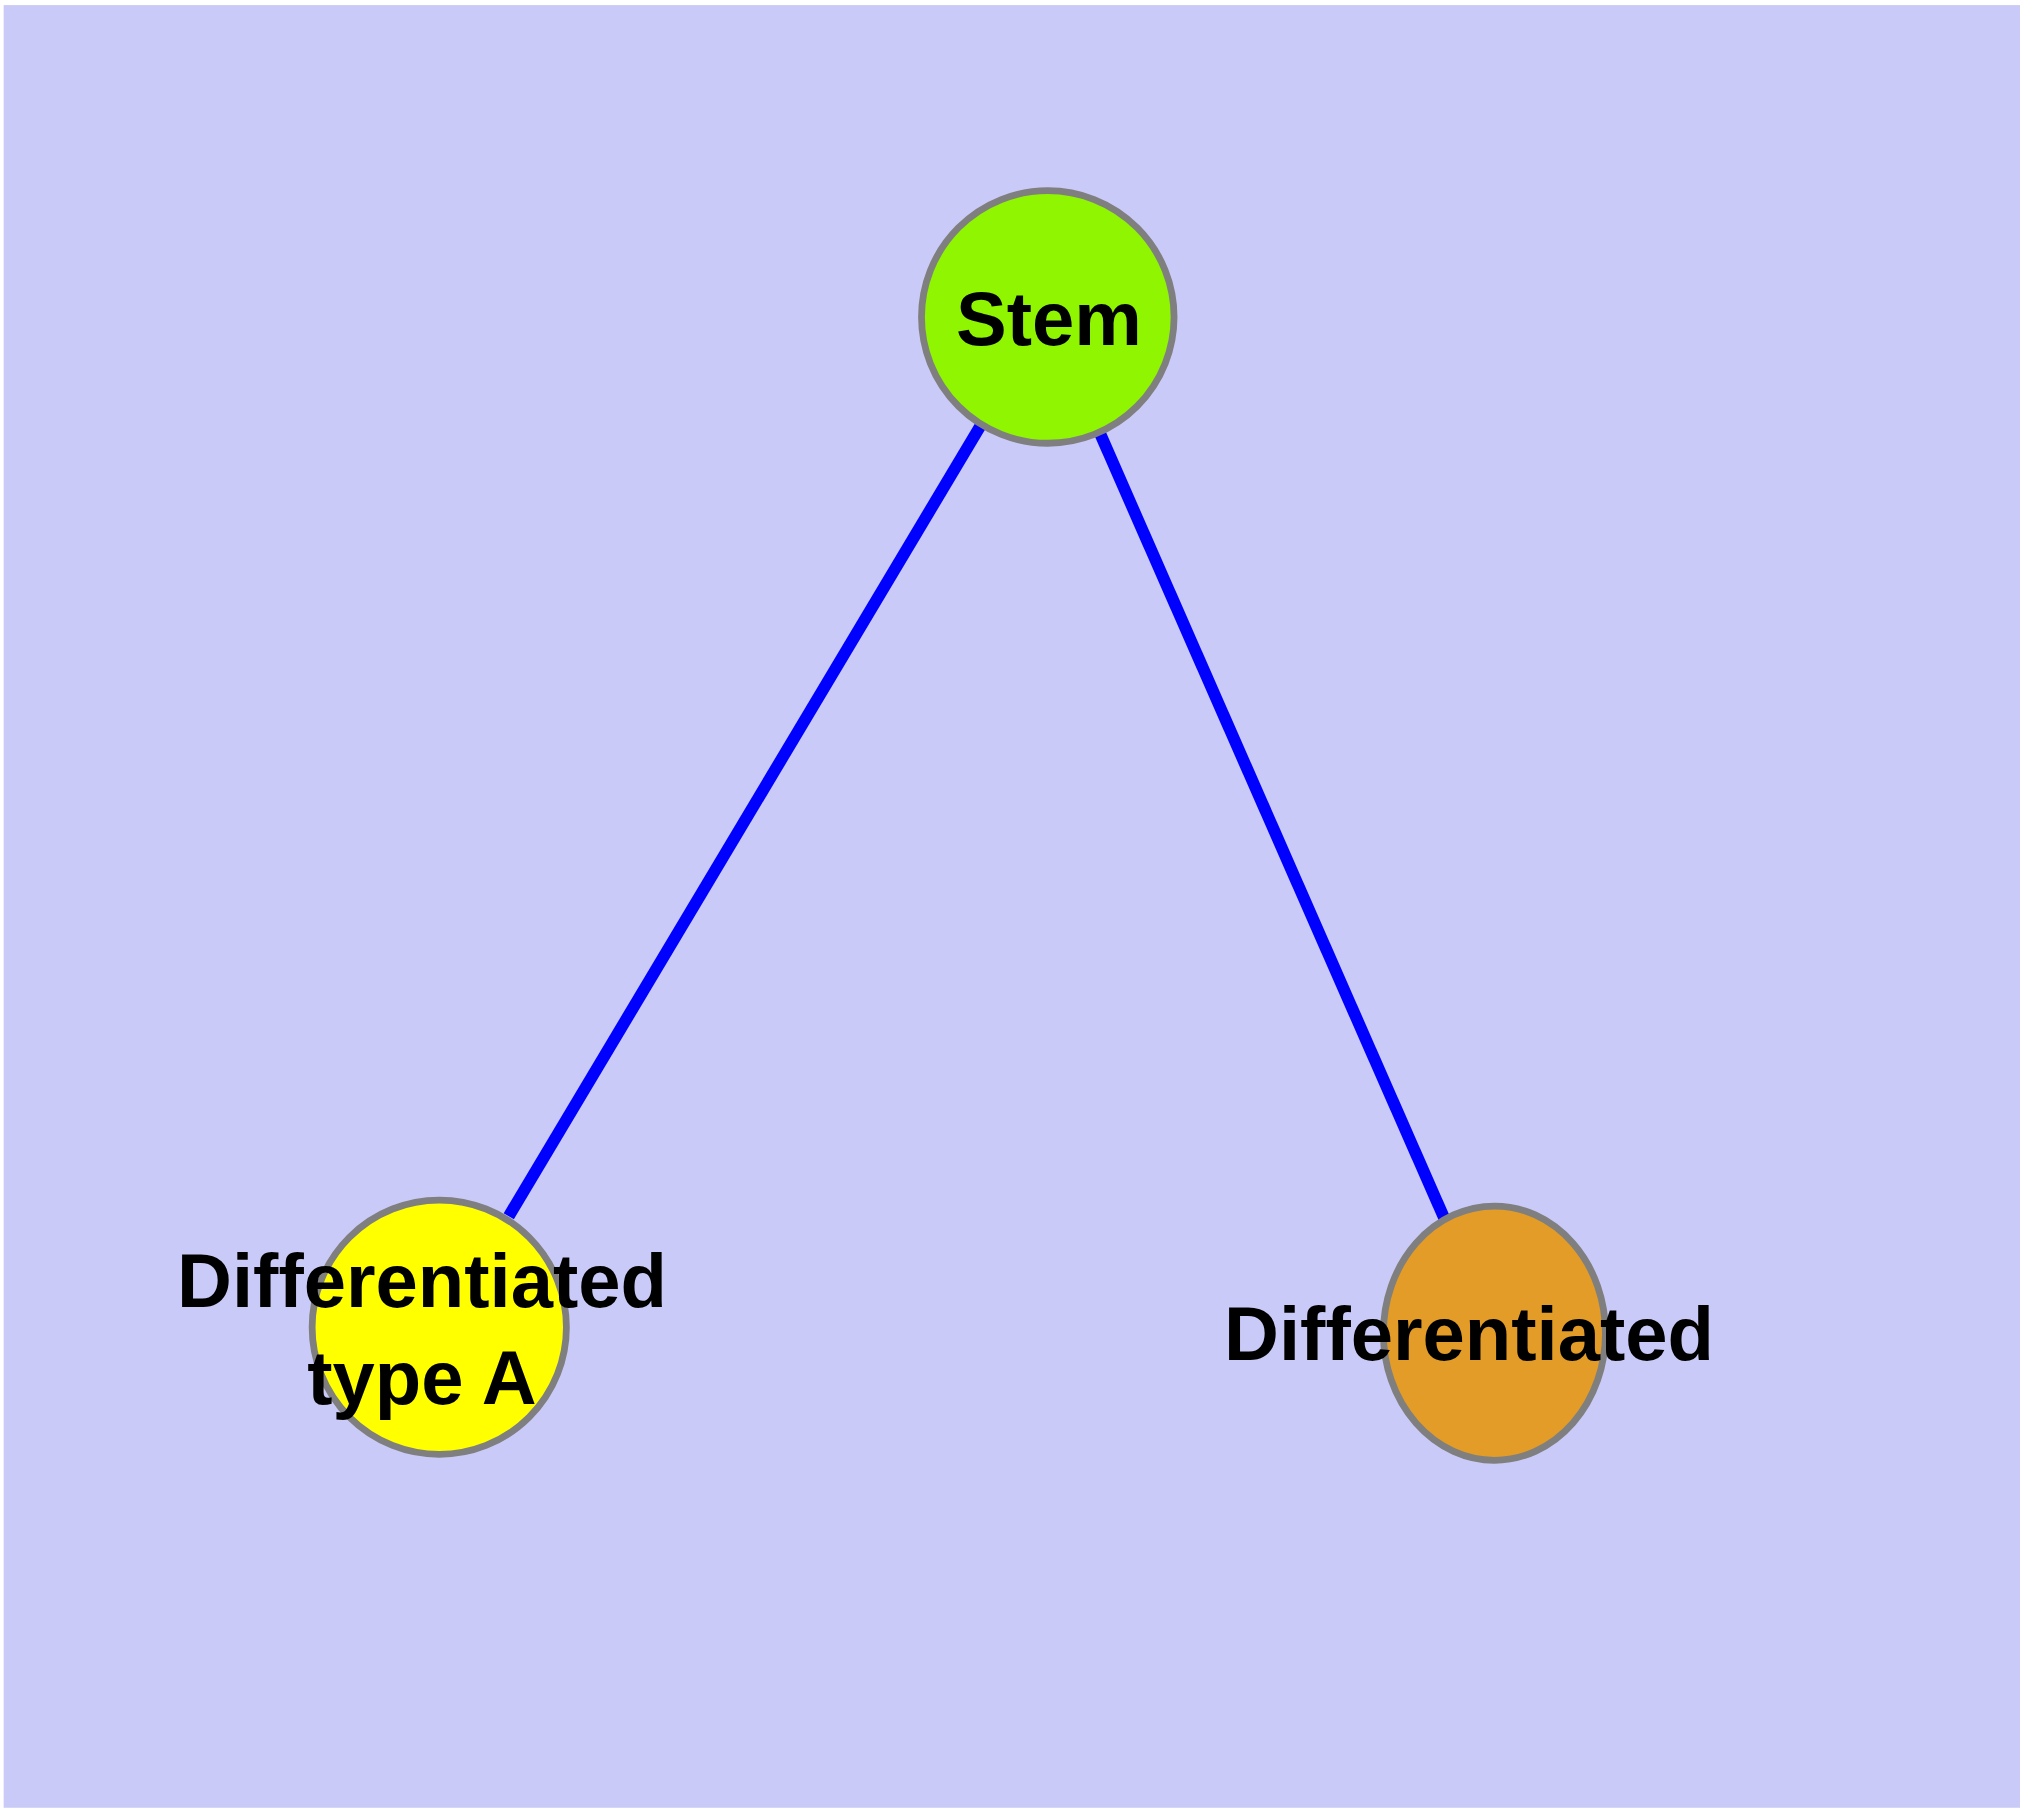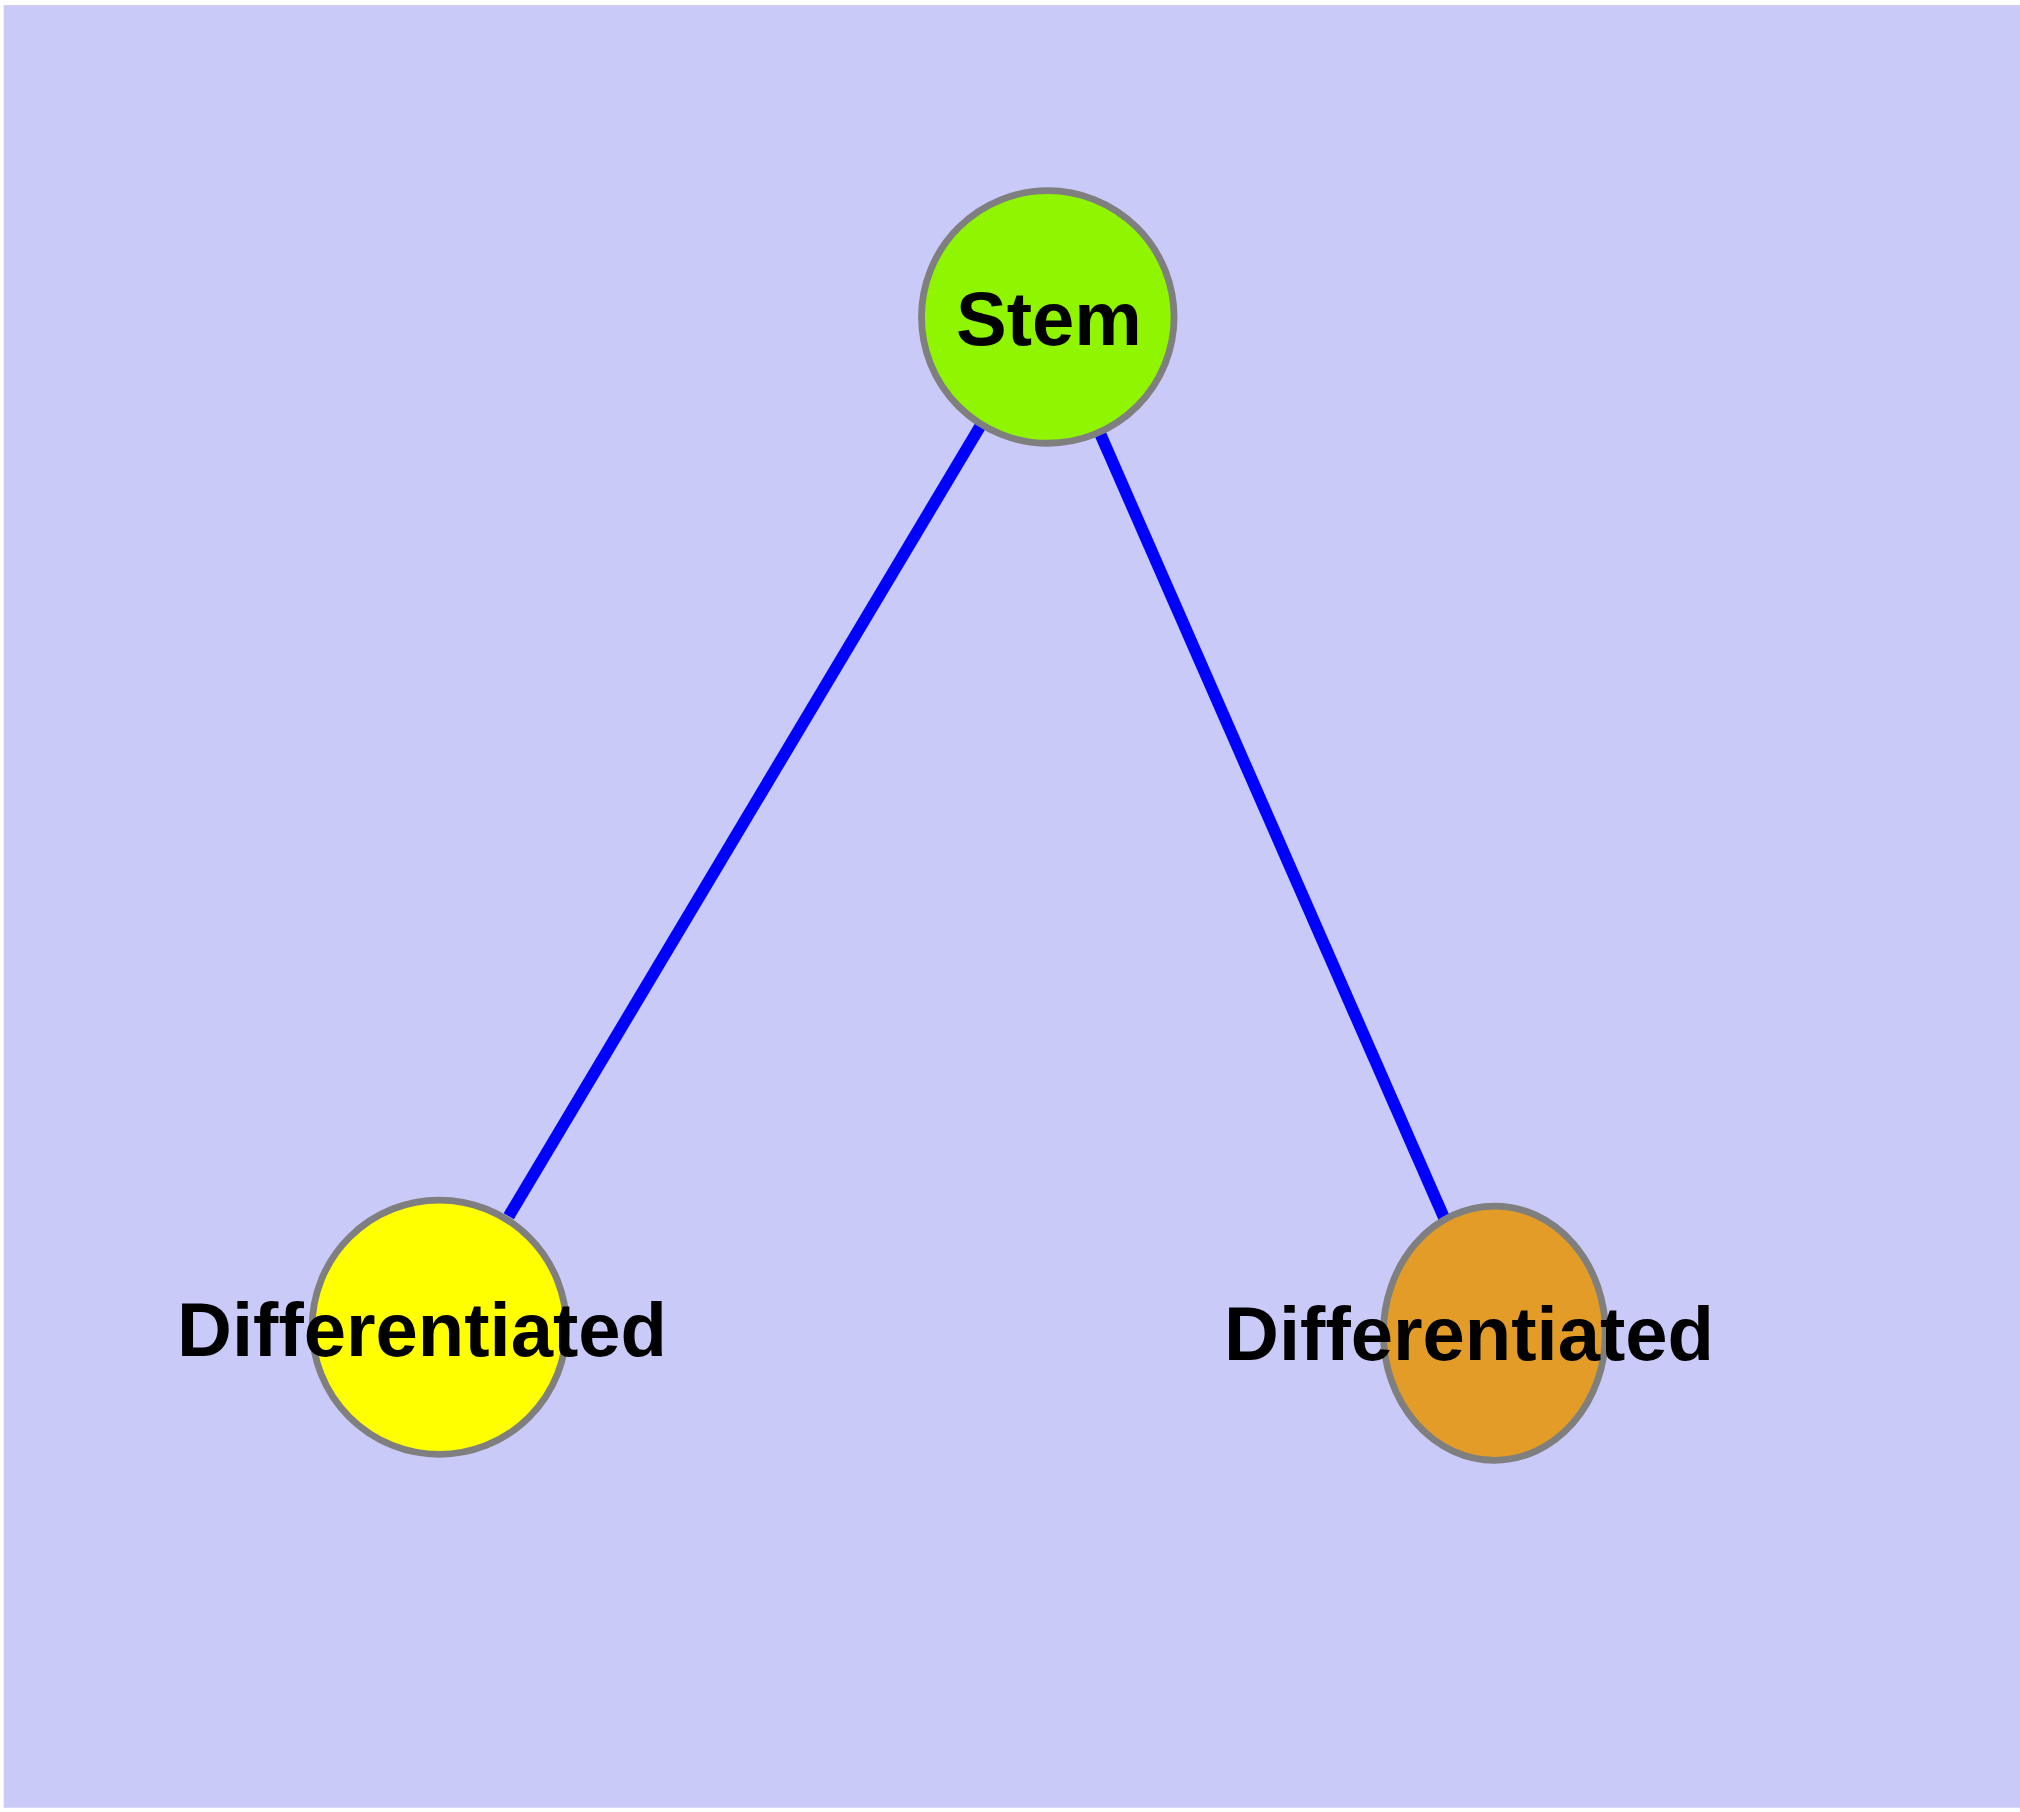--- a/index.html
+++ b/index.html
@@ -59,20 +59,21 @@
 
     <ellipse cx="1763" cy="1573" rx="131" ry="150" stroke-width="8" fill="#E39C27" stroke="#7F7F7F"></ellipse>
   </svg>
 
   <div class="node-label" style="left:1049px; top:318px;">
     <span class="lbl-line">Stem</span>
   </div>
 
   <div class="node-label" style="left:422px; top:1329px;">
     <span class="lbl-line">Differentiated</span>
+    <span class="lbl-line">type A</span>
   </div>
 
   <div class="node-label" style="left:1469px; top:1333px;">
     <span class="lbl-line">Differentiated</span>
   </div>
 
 </div>
 
 
 </body></html>

